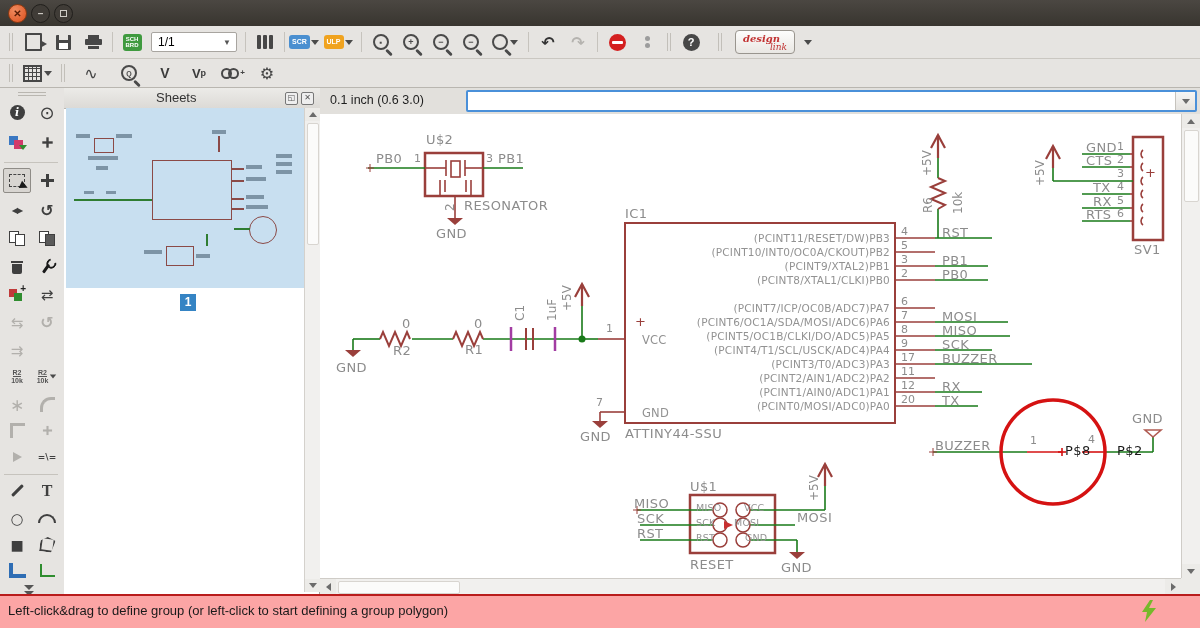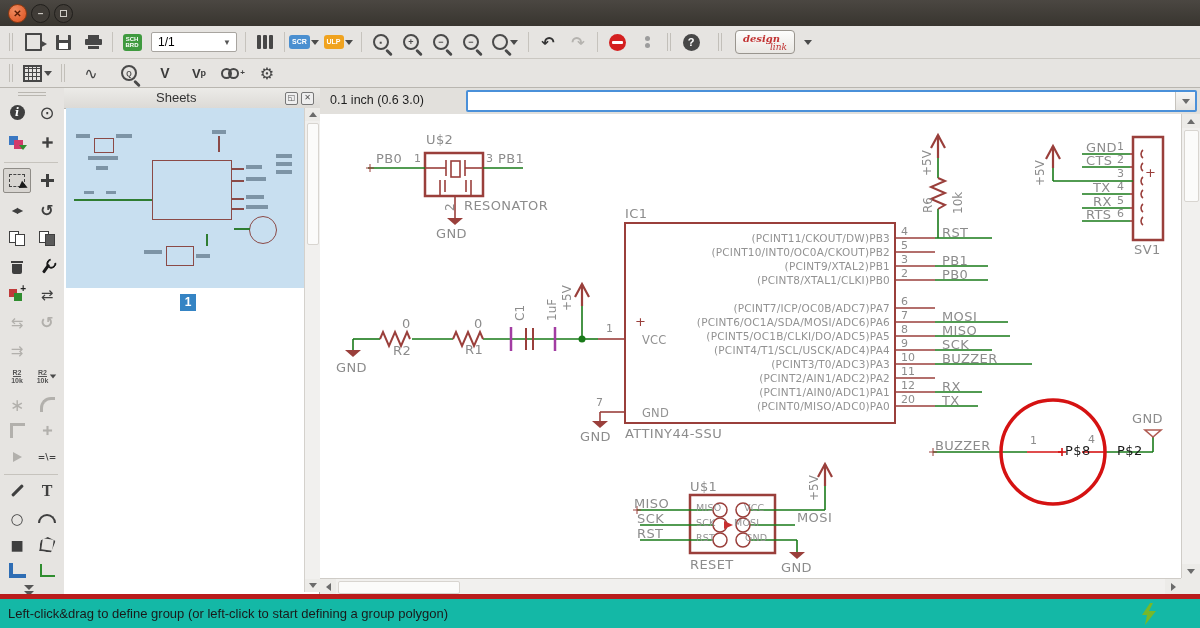--- a/index.html
+++ b/index.html
@@ -145,21 +145,21 @@
   
   .vscroll{left:1181px;top:114px;width:19px;height:464px;background:#f1f0ee;border-left:1px solid #cfccc7;box-sizing:border-box;}
   .hscroll{left:320px;top:578px;width:861px;height:16px;background:#f1f0ee;border-top:1px solid #cfccc7;box-sizing:border-box;}
   .sbarrow{position:absolute;display:flex;align-items:center;justify-content:center;background:#ecebe8;}
   .tri{width:0;height:0;}
   .tri.up{border-left:4px solid transparent;border-right:4px solid transparent;border-bottom:5px solid #6b6b6b;}
   .tri.dn{border-left:4px solid transparent;border-right:4px solid transparent;border-top:5px solid #6b6b6b;}
   .tri.lf{border-top:4px solid transparent;border-bottom:4px solid transparent;border-right:5px solid #6b6b6b;}
   .tri.rt{border-top:4px solid transparent;border-bottom:4px solid transparent;border-left:5px solid #6b6b6b;}
   .thumbtrack{position:absolute;background:#fbfbfa;border:1px solid #d8d5d0;border-radius:2px;}
-  .statusbar{left:0;top:594px;width:1200px;height:34px;background:#14b8a6;border-top:5px solid #b91c1c;box-sizing:border-box;}
+  .statusbar{left:0;top:594px;width:1200px;height:34px;background:#fca5a5;border-top:2px solid #b91c1c;box-sizing:border-box;}
   .statustext{left:8px;top:7px;font-size:13px;color:#1a1a1a;}
   .corner-sq{left:1181px;top:578px;width:19px;height:16px;background:#ecebe8;}
 </style>
 </head>
 <body>
 
 <div id="app">
 
   <div class="ab titlebar">
     <div class="ab wbtn wclose">✕</div>
@@ -671,42 +671,42 @@
     <span class="pn" style="left:286px;top:208px">1</span>
 
     <span class="lb" style="left:305px;top:92px">IC1</span>
     <span class="lb" style="left:305px;top:312px">ATTINY44-SSU</span>
     <span class="pf redtx" style="left:315px;top:200px;font-size:13px">+</span>
     <span class="pf" style="left:322px;top:219px;font-size:11.5px">VCC</span>
     <span class="pf" style="left:322px;top:292px;font-size:11.5px">GND</span>
     <span class="pn" style="left:276px;top:282px">7</span>
     <span class="lb" style="left:260px;top:315px">GND</span>
 
-    <span class="pf" style="right:291px;top:118px">(PCINT11/CKOUT/DW)PB3</span>
+    <span class="pf" style="right:291px;top:118px">(PCINT11/RESET/DW)PB3</span>
     <span class="pf" style="right:291px;top:132px">(PCINT10/INT0/OC0A/CKOUT)PB2</span>
     <span class="pf" style="right:291px;top:146px">(PCINT9/XTAL2)PB1</span>
     <span class="pf" style="right:291px;top:160px">(PCINT8/XTAL1/CLKI)PB0</span>
     <span class="pf" style="right:291px;top:188px">(PCINT7/ICP/OC0B/ADC7)PA7</span>
     <span class="pf" style="right:291px;top:202px">(PCINT6/OC1A/SDA/MOSI/ADC6)PA6</span>
     <span class="pf" style="right:291px;top:216px">(PCINT5/OC1B/CLKI/DO/ADC5)PA5</span>
     <span class="pf" style="right:291px;top:230px">(PCINT4/T1/SCL/USCK/ADC4)PA4</span>
     <span class="pf" style="right:291px;top:244px">(PCINT3/T0/ADC3)PA3</span>
     <span class="pf" style="right:291px;top:258px">(PCINT2/AIN1/ADC2)PA2</span>
     <span class="pf" style="right:291px;top:272px">(PCINT1/AIN0/ADC1)PA1</span>
-    <span class="pf" style="right:291px;top:286px">(PCINT0/MISO/ADC0)PA0</span>
+    <span class="pf" style="right:291px;top:286px">(PCINT0/MOSI/ADC0)PA0</span>
 
     <span class="pn" style="left:581px;top:111px">4</span>
     <span class="pn" style="left:581px;top:125px">5</span>
     <span class="pn" style="left:581px;top:139px">3</span>
     <span class="pn" style="left:581px;top:153px">2</span>
     <span class="pn" style="left:581px;top:181px">6</span>
     <span class="pn" style="left:581px;top:195px">7</span>
     <span class="pn" style="left:581px;top:209px">8</span>
     <span class="pn" style="left:581px;top:223px">9</span>
-    <span class="pn" style="left:581px;top:237px">10</span>
+    <span class="pn" style="left:581px;top:237px">17</span>
     <span class="pn" style="left:581px;top:251px">11</span>
     <span class="pn" style="left:581px;top:265px">12</span>
     <span class="pn" style="left:581px;top:279px">20</span>
 
     <span class="lb" style="left:622px;top:111px">RST</span>
     <span class="lb" style="left:622px;top:139px">PB1</span>
     <span class="lb" style="left:622px;top:153px">PB0</span>
     <span class="lb" style="left:622px;top:195px">MOSI</span>
     <span class="lb" style="left:622px;top:209px">MISO</span>
     <span class="lb" style="left:622px;top:223px">SCK</span>

